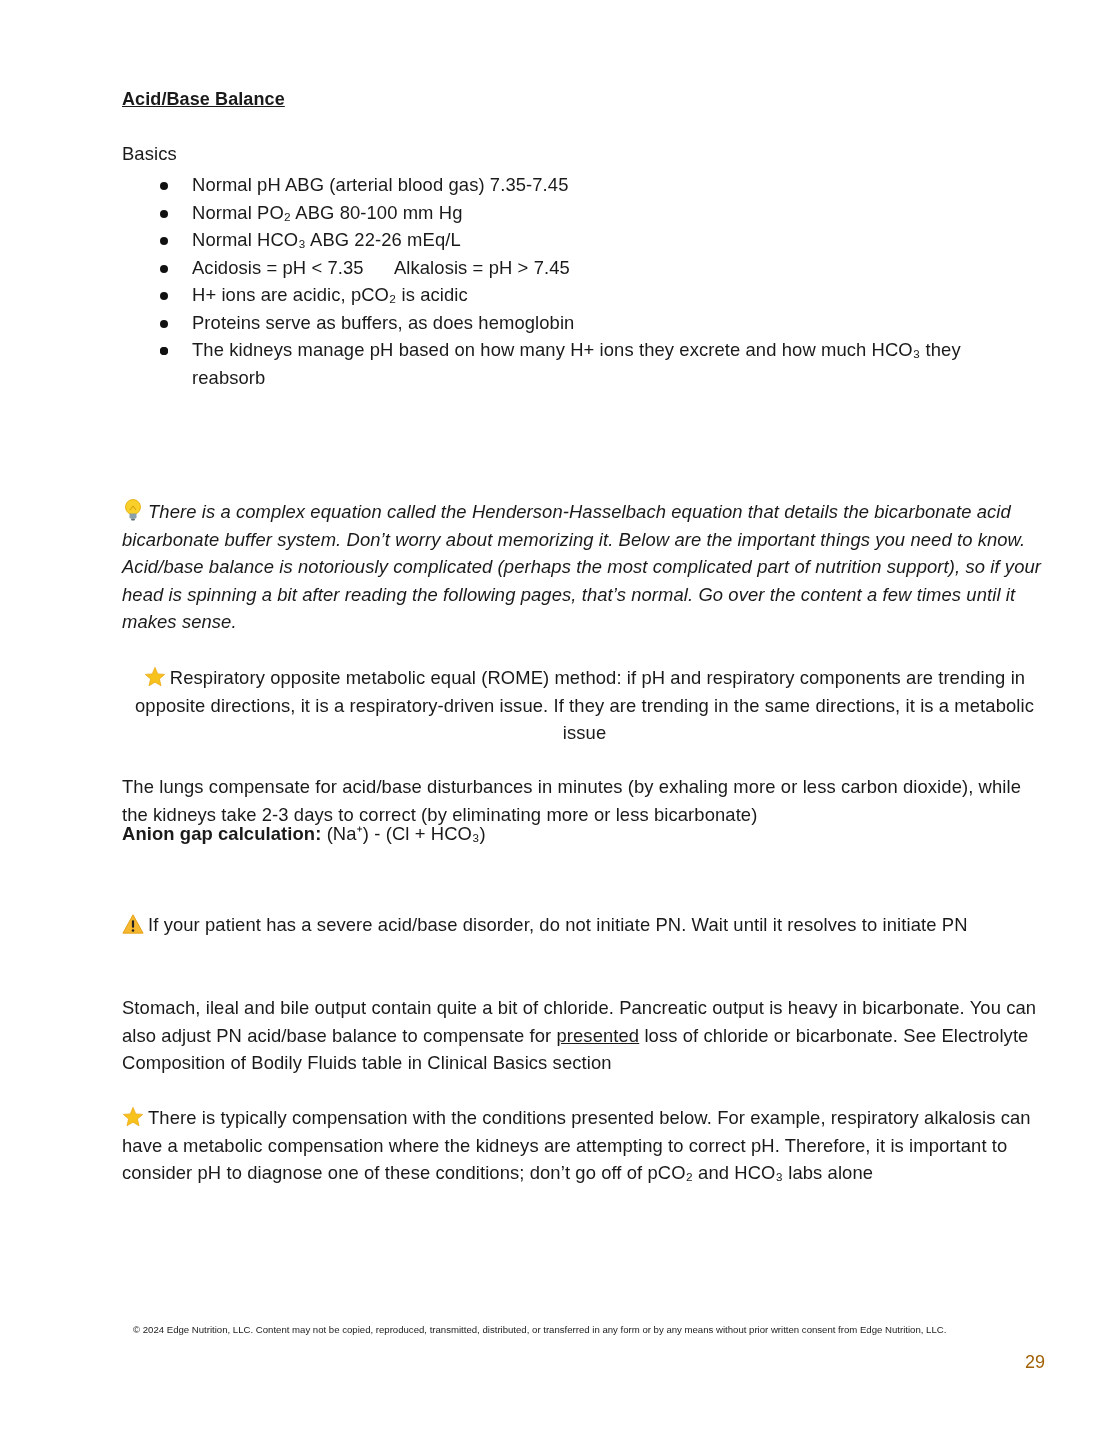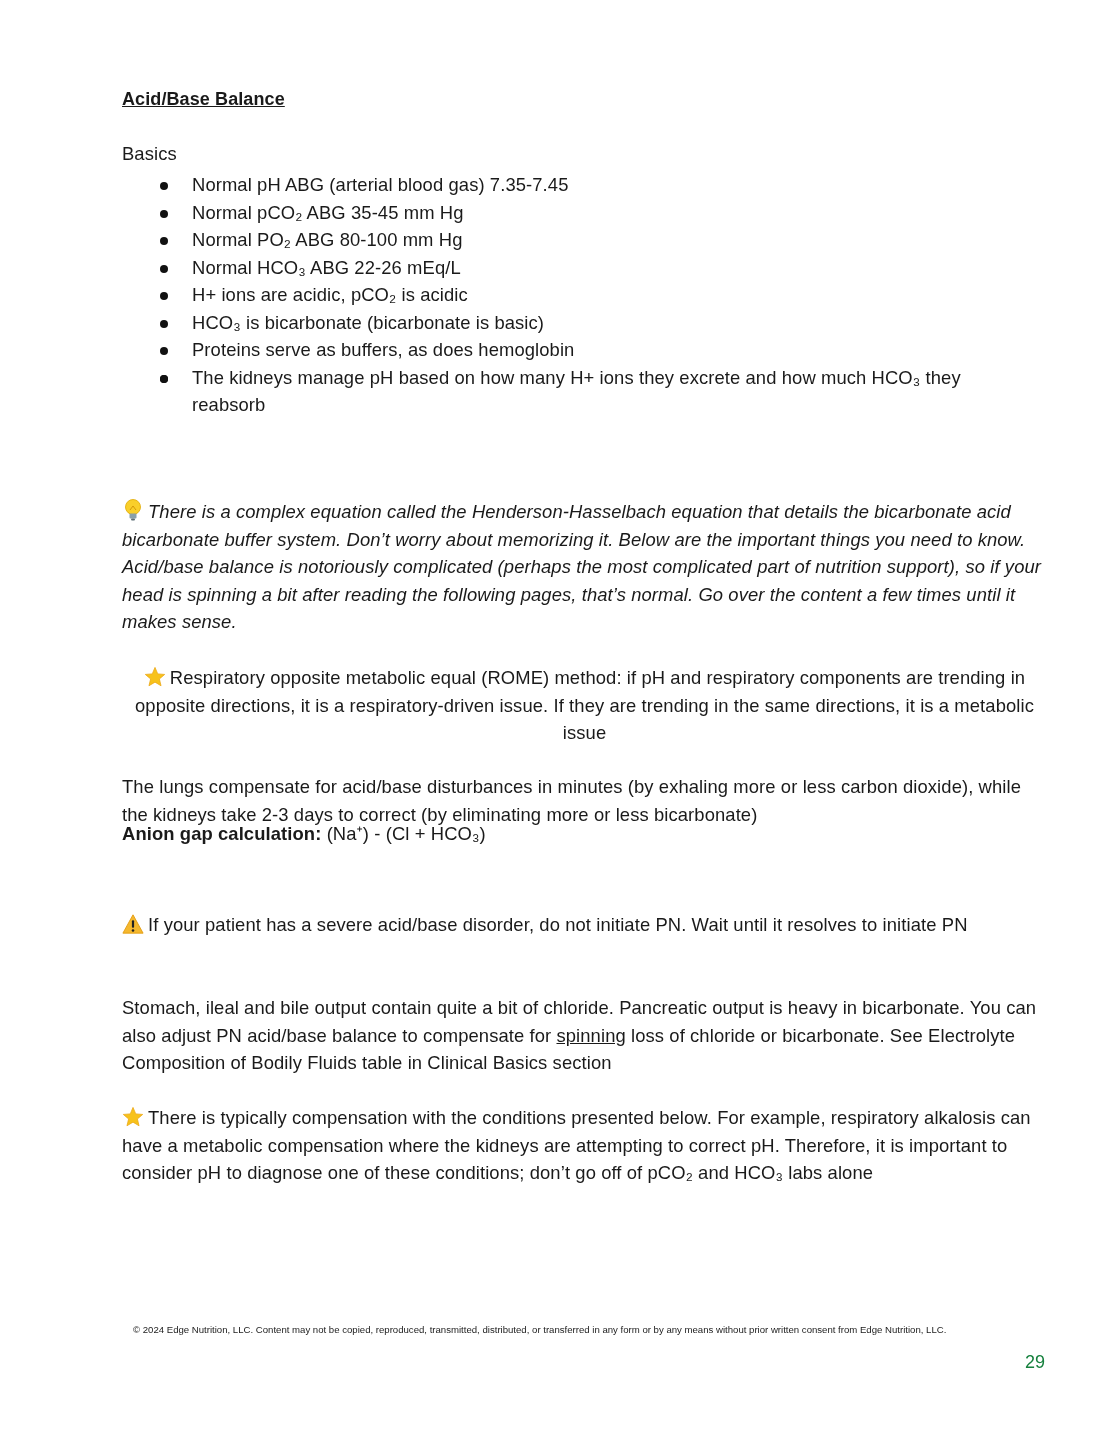--- a/index.html
+++ b/index.html
@@ -11,38 +11,37 @@
   .basics { position: absolute; left: 122px; top: 140px; }
   ul.bullets { position: absolute; left: 122px; top: 167px; margin: 4px; padding: 0; list-style: none; width: 880px; }
   ul.bullets li { position: relative; padding-left: 66px; }
   ul.bullets li .dot { position: absolute; left: 34px; top: 11px; width: 8px; height: 8px; border-radius: 50%; background: #111; }
   .block { position: absolute; left: 122px; width: 925px; }
   .italic { font-style: italic; }
   .icon { display: inline-block; width: 22px; height: 22px; vertical-align: -4px; margin-right: 4px; }
   .bold { font-weight: bold; }
   .u { text-decoration: underline; }
   .footer { position: absolute; left: 133px; top: 1324px; font-family: "Liberation Sans", sans-serif; font-size: 9.6px; color: #222; }
-  .pagenum { position: absolute; right: 62px; top: 1352px; font-family: "Liberation Sans", sans-serif; font-size: 18px; color: #15803d; }
+  .pagenum { position: absolute; right: 62px; top: 1352px; font-family: "Liberation Sans", sans-serif; font-size: 18px; color: #a16207; }
 </style>
 </head>
 <body>
 
 <div class="page">
 
   <div class="txt title">Acid/Base Balance</div>
 
   <div class="txt basics">Basics</div>
 
   <ul class="txt bullets">
     <li><span class="dot"></span><span>Normal pH ABG (arterial blood gas) 7.35-7.45</span></li>
-    <li><span class="dot"></span><span>Normal pCO₂ ABG 35-45 mm Hg</span></li>
     <li><span class="dot"></span><span>Normal PO₂ ABG 80-100 mm Hg</span></li>
     <li><span class="dot"></span><span>Normal HCO₃ ABG 22-26 mEq/L</span></li>
+    <li><span class="dot"></span><span style="white-space:pre">Acidosis = pH &lt; 7.35      Alkalosis = pH &gt; 7.45</span></li>
     <li><span class="dot"></span><span>H+ ions are acidic, pCO₂ is acidic</span></li>
-    <li><span class="dot"></span><span>HCO₃ is bicarbonate (bicarbonate is basic)</span></li>
     <li><span class="dot"></span><span>Proteins serve as buffers, as does hemoglobin</span></li>
     <li><span class="dot"></span></li>
     <li><span class="dot"></span><span>The kidneys manage pH based on how many H+ ions they excrete and how much HCO₃ they reabsorb</span></li>
   </ul>
 
   <div class="txt block italic" style="top:498px;">
     <span class="icon">
       <svg width="22" height="24" viewBox="0 0 22 24">
         <circle cx="11" cy="9" r="7.5" fill="#f9cf2a" stroke="#e0a800" stroke-width="0.8"></circle>
         <path d="M8 12 L11 8 L14 12" fill="none" stroke="#c98a00" stroke-width="0.8"></path>
@@ -73,21 +72,21 @@
         <svg width="22" height="22" viewBox="0 0 24 24">
             <path d="M12 2 L23 22 L1 22 Z" fill="#f5b82e" stroke="#e39c12" stroke-width="1" stroke-linejoin="round"></path>
             <rect x="10.8" y="8" width="2.4" height="8" rx="1" fill="#222"></rect>
             <circle cx="12" cy="19" r="1.4" fill="#222"></circle>
           </svg>
       </span><span>If your patient has a severe acid/base disorder, do not initiate PN. Wait until it resolves to initiate PN</span>
     </div>
   </div>
 
   <div class="txt block" style="top:994px;">
-    <span>Stomach, ileal and bile output contain quite a bit of chloride. Pancreatic output is heavy in bicarbonate. You can also adjust PN acid/base balance to compensate for </span><span class="u">spinning</span><span> loss of chloride or bicarbonate. See Electrolyte Composition of Bodily Fluids table in Clinical Basics section</span>
+    <span>Stomach, ileal and bile output contain quite a bit of chloride. Pancreatic output is heavy in bicarbonate. You can also adjust PN acid/base balance to compensate for </span><span class="u">presented</span><span> loss of chloride or bicarbonate. See Electrolyte Composition of Bodily Fluids table in Clinical Basics section</span>
   </div>
 
   <div class="txt block" style="top:1104px;">
     <span class="icon">
       <svg width="22" height="22" viewBox="0 0 24 24">
           <path d="M12 1.5 L15 8.6 L22.6 9.2 L16.8 14.1 L18.6 21.6 L12 17.6 L5.4 21.6 L7.2 14.1 L1.4 9.2 L9 8.6 Z" fill="#f7c21b" stroke="#eaa510" stroke-width="0.8"></path>
         </svg>
     </span><span>There is typically compensation with the conditions presented below. For example, respiratory alkalosis can have a metabolic compensation where the kidneys are attempting to correct pH. Therefore, it is important to consider pH to diagnose one of these conditions; don’t go off of pCO₂ and HCO₃ labs alone</span>
   </div>
 

